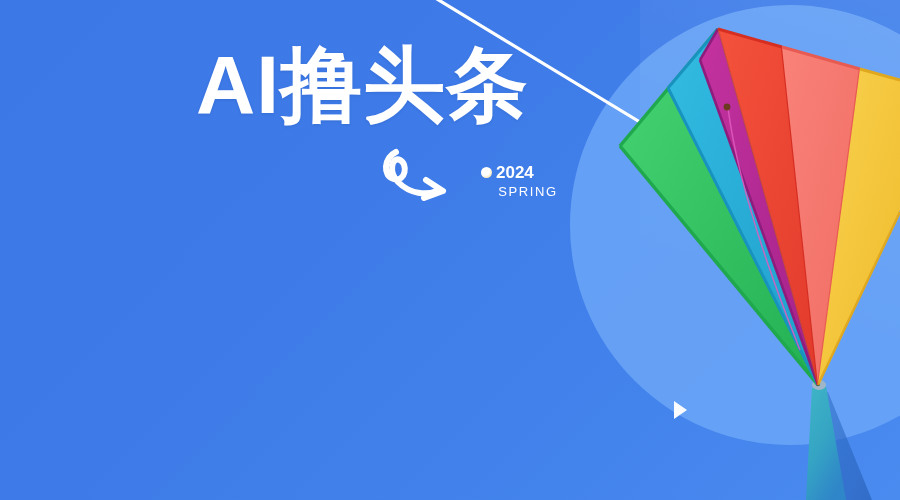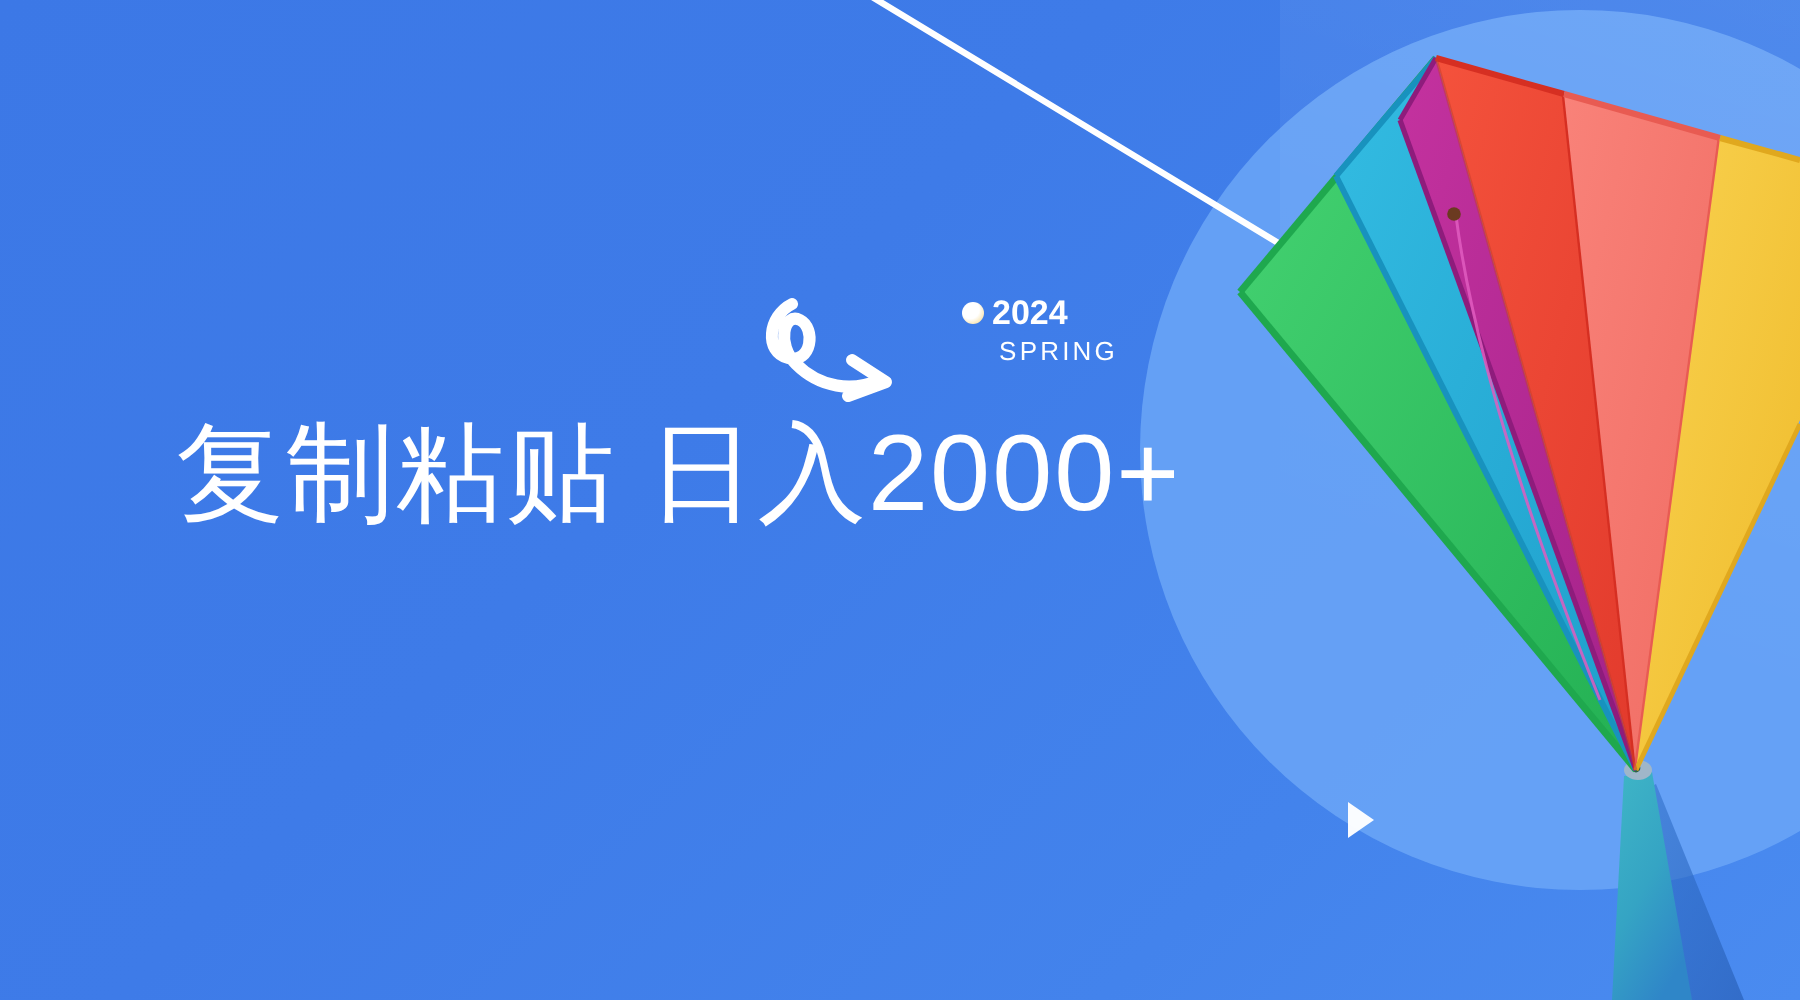--- a/index.html
+++ b/index.html
@@ -89,23 +89,23 @@
     font-weight: 400;
     color: #FFFFFF;
     white-space: nowrap;
     letter-spacing: 2px;
   }
 
   
   #badge {
     position: absolute;
     left: 481px;
-    top: 148px;
+    top: 164px;
     width: 78px;
-    text-align: right;
+    text-align: center;
     line-height: 1;
   }
   #badge .badge-top {
     display: flex;
     align-items: center;
     gap: 4px;
   }
   #badge .badge-dot {
     width: 11px;
     height: 11px;
@@ -256,18 +256,18 @@
   </svg>
 
   <div id="badge">
     <div class="badge-top">
       <span class="badge-dot"></span>
       <span class="badge-year">2024</span>
     </div>
     <div class="badge-season">SPRING</div>
   </div>
 
-
-  <div class="subline-1">复制粘贴  日入2000+</div>
+  <div class="headline">AI撸头条</div>
+
 
   <div id="playMark"></div>
 
 </div>
 
 </body></html>

